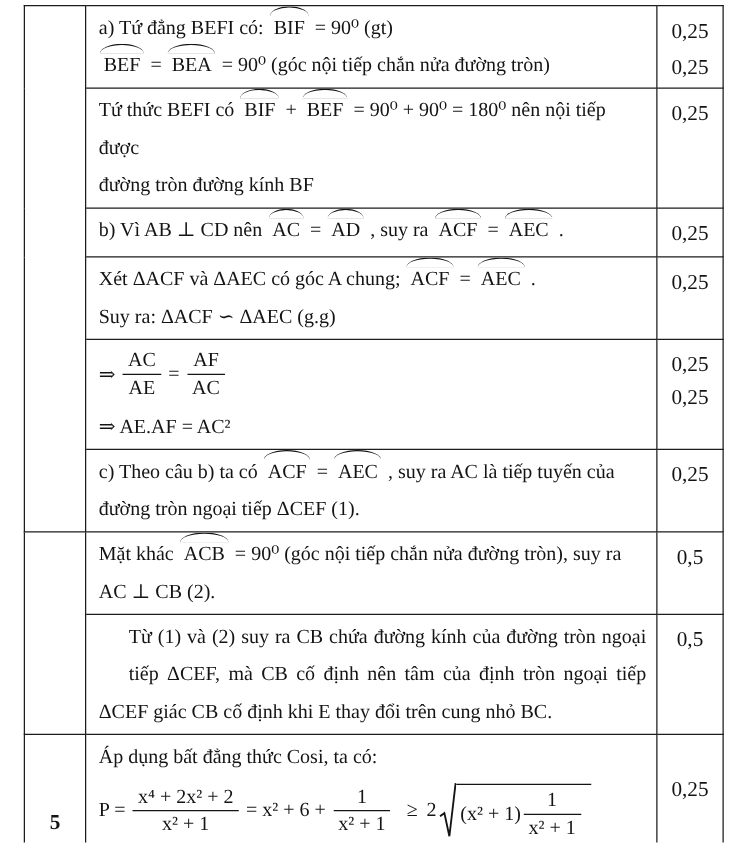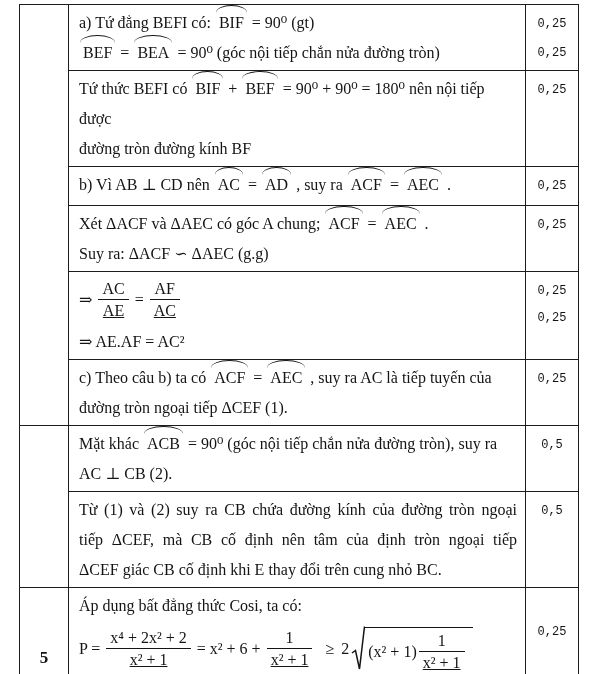--- a/index.html
+++ b/index.html
@@ -28,38 +28,38 @@
     position:absolute; left:19px; top:4px; z-index:1;
     border-collapse:collapse; table-layout:fixed;
     width:559px; background:transparent;
   }
   td { border:1.4px solid #1c1c1c; vertical-align:top; background:transparent; }
   col.c1 { width:49px; } col.c2 { width:457px; } col.c3 { width:53px; }
 
   .num-cell { text-align:center; vertical-align:middle; font-weight:bold; font-size:17px; }
   .content-cell { padding:3px 8px 2px 10px; font-size:16px; }
   .line { line-height:30px; }
-  .jline { text-align:justify; text-align-last:justify; }
-  .score-cell { text-align:center; font-size:12px; padding-top:5px;font-family:Liberation Mono, monospace; }
+  .jline { text-align:justify; text-align-last:justify;margin-left:24px; }
+  .score-cell { text-align:center; font-size:17px; padding-top:5px; }
   .score-cell .sc { line-height:29px; }
   .score-cell-q5 { padding-top:0; }
   .score-cell-q5 .sc-a { margin-top:34px; line-height:20px; }
 
   
   .hat { position:relative; display:inline-block; padding:0 2px; margin:0 2px; }
   .hat::before {
     content:""; position:absolute; left:-1px; right:-1px; top:-3px; height:7px;
     border-top:1.4px solid #141414;
     border-radius:50% 50% 0 0 / 100% 100% 0 0;
   }
 
   
   .frac { display:inline-block; vertical-align:middle; text-align:center; margin:0 6px; }
   .frac .num { display:block; line-height:19px; padding:0 4px 1px 4px; }
-  .frac .den { display:block; line-height:19px; padding:1px 4px 0 4px; border-top:1.3px solid #141414;text-decoration:underline; }
+  .frac .den { display:block; line-height:19px; padding:1px 4px 0 4px; border-top:1.3px solid #141414; }
 
   .mline { display:flex; align-items:center; }
   .mgap { margin:0 7px; }
 
   
   .sqrt { display:inline-flex; align-items:flex-end; vertical-align:middle; margin-left:2px; }
   .sqrt-body {
     display:inline-flex; align-items:center;
     border-top:1.4px solid #141414; padding:3px 6px 0 3px; margin-top:1px;
   }

